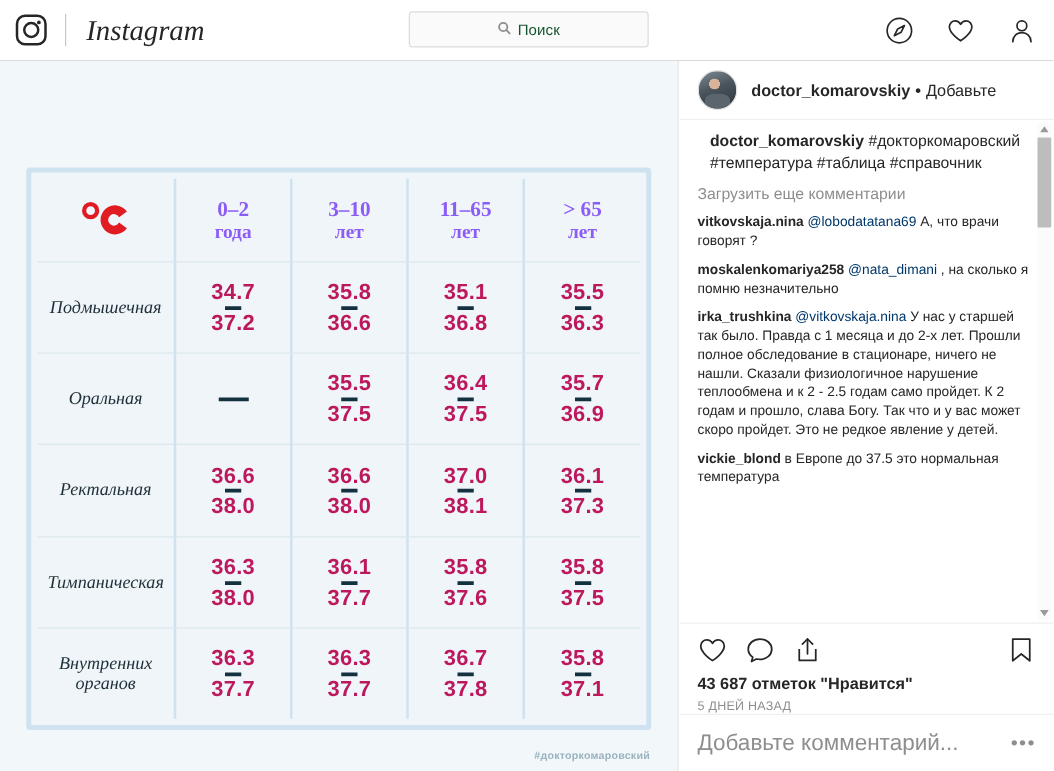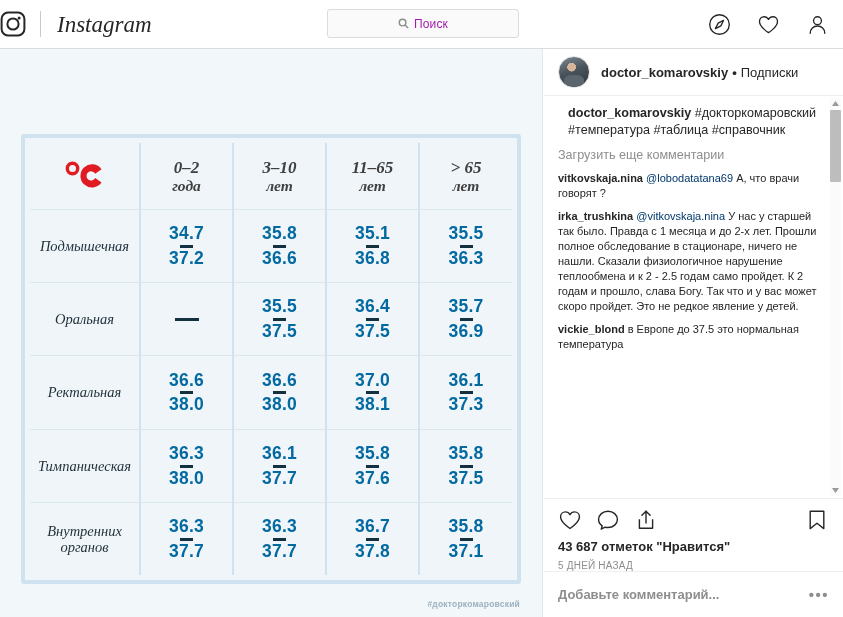--- a/index.html
+++ b/index.html
@@ -10,36 +10,36 @@
     overflow: hidden;
   }
   #root { position: relative; width: 843px; height: 617px; background:#fff; }
 
   
   .navbar {
     position: absolute; top: 0; left: 0; width: 843px; height: 49px;
     background: #fff; border-bottom: 1px solid #dbdbdb;
     display: flex; align-items: center;
   }
-  .nav-left { display:flex; align-items:center; }
+  .nav-left { display:flex; align-items:center; padding-left: 12px; }
   .ig-glyph { width: 26px; height: 26px; }
   .nav-divider {
     width:1px; height:26px; background:#c9c9c9; margin:0 14px;
   }
   .ig-wordmark { height: 26px; display:block; }
 
   .search-wrap {
     position:absolute; left: 327px; top: 9px;
     width: 192px; height: 29px;
     background:#fafafa; border:1px solid #dbdbdb; border-radius:3px;
     display:flex; align-items:center; justify-content:center;
   }
   .search-inner { display:flex; align-items:center; gap:5px; }
   .search-ph {
-    font-size: 12px; color:#a21caf; letter-spacing:.1px;
+    font-size: 12px; color:#14532d; letter-spacing:.1px;
   }
   .nav-icons {
     position:absolute; right: 14px; top: 0; height:49px;
     display:flex; align-items:center; gap:26px;
   }
   .nav-icons svg { display:block; }
 
   
   .post-image {
     position:absolute; left:0; top:49px; width:543px; height:568px;
@@ -79,43 +79,42 @@
   .hsep { border-bottom: 1.5px solid #dbe7ee; }
   .headrow th {
     height: 66px;
     vertical-align: middle;
     text-align:center;
   }
   .hd-text {
     font-family:"Liberation Serif", serif;
     font-weight:700;
     font-size:17px;
-    color:#404040;
+    color:#8b5cf6;
     line-height:1.12;
-    font-style:italic;
   }
   .hd-text .sub { display:block; font-size:15.5px; font-weight:700; }
 
   .celsius { display:flex; align-items:center; justify-content:center; }
 
   .rowlabel {
     text-align:center;
     font-family:"Liberation Serif", serif;
     font-style: italic;
     font-size:14.5px;
     color:#1f2f38;
     line-height:1.12;
     padding: 0 4px;
   }
   .valcell { text-align:center; vertical-align:middle; }
   .val {
     font-family:"Liberation Sans", sans-serif;
     font-weight:700;
     font-size:17.5px;
-    color:#0369a1;
+    color:#be185d;
     line-height:1.06;
     letter-spacing:.2px;
   }
   .val .dash {
     display:block;
     width:13px; height:3px;
     background:#13313f;
     margin: 2px auto 1px auto;
   }
   .emptyval {
@@ -209,21 +208,21 @@
   }
   .ts {
     font-size:10px; color:#8e8e8e; letter-spacing:.2px;
     margin-top:6px; text-transform:uppercase;
   }
   .addcmt {
     flex:0 0 46px; height:46px;
     border-top:1px solid #efefef;
     display:flex; align-items:center; padding:0 14px;
   }
-  .addcmt-ph { flex:1 1 auto; font-size:13px; color:#8e8e8e;font-weight:bold; }
+  .addcmt-ph { flex:1 1 auto; font-size:18px; color:#8e8e8e; }
   .ellipsis { font-size:15px; color:#8e8e8e; letter-spacing:1.5px; font-weight:700;}
 </style>
 </head>
 <body>
 
 <div id="root">
 
   <div class="navbar">
     <div class="nav-left">
       <span class="ig-glyph">
@@ -481,35 +480,39 @@
 
     <div class="watermark">#докторкомаровский</div>
   </div>
 
   <div class="side">
 
     <div class="side-head">
       <div class="avatar"></div>
       <span class="uname">doctor_komarovskiy</span>
       <span class="dotsep">•</span>
-      <span class="followed">Подписки</span>
+      <span class="followed">Добавьте</span>
     </div>
 
     <div class="comments">
       <div class="caption">
         <span class="u">doctor_komarovskiy</span><span> #докторкомаровский #температура #таблица #справочник</span>
       </div>
 
       <div class="loadmore">Загрузить еще комментарии</div>
 
       <div class="cmt">
         <span class="u">vitkovskaja.nina</span>
         <span class="mention">@lobodatatana69</span><span> А, что врачи говорят ?</span>
       </div>
 
+      <div class="cmt">
+        <span class="u">moskalenkomariya258</span>
+        <span class="mention">@nata_dimani</span><span> , на сколько я помню незначительно</span>
+      </div>
 
       <div class="cmt">
         <span class="u">irka_trushkina</span>
         <span class="mention">@vitkovskaja.nina</span><span> У нас у старшей так было. Правда с 1 месяца и до 2-х лет. Прошли полное обследование в стационаре, ничего не нашли. Сказали физиологичное нарушение теплообмена и к 2 - 2.5 годам само пройдет. К 2 годам и прошло, слава Богу. Так что и у вас может скоро пройдет. Это не редкое явление у детей.</span>
       </div>
 
       <div class="cmt">
         <span class="u">vickie_blond</span><span> в Европе до 37.5 это нормальная температура</span>
       </div>
 

